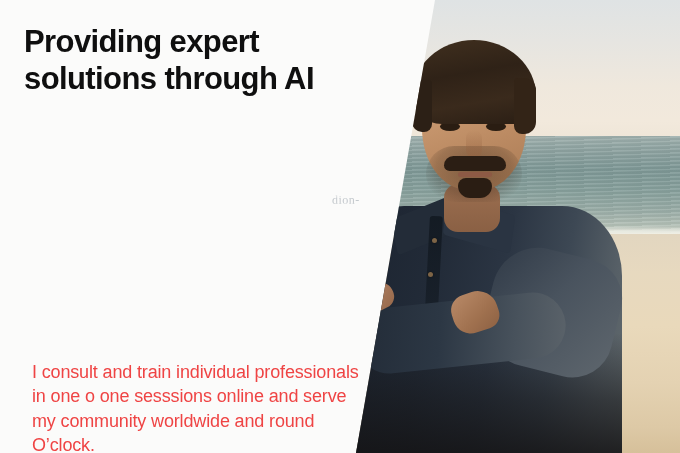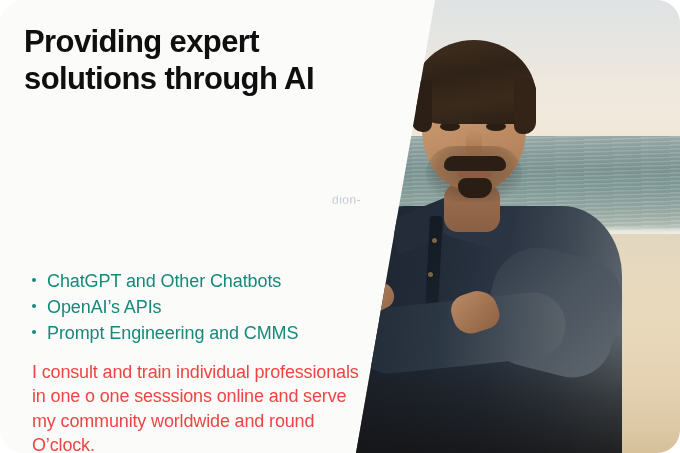--- a/index.html
+++ b/index.html
@@ -10,21 +10,20 @@
   }
   body {
     font-family: "Liberation Sans", sans-serif;
   }
   #gig-banner {
     position: relative;
     width: 680px;
     height: 453px;
     overflow: hidden;
     background: #fbfbfa;
-    border-radius: 23px;
   }
 
   
   .photo-panel {
     position: absolute;
     top: 0;
     left: 340px;
     width: 340px;
     height: 453px;
     overflow: hidden;
@@ -435,21 +434,21 @@
     letter-spacing: -0.15px;
   }
   .watermark {
     position: absolute;
     left: 332px;
     top: 193px;
     font-size: 12px;
     letter-spacing: 0.5px;
     color: #b9bfc4;
     opacity: .85;
-    font-family: Liberation Sans, sans-serif;
+    font-family: Liberation Serif, serif;
     white-space: nowrap;
     -webkit-mask-image: linear-gradient(180deg, transparent 0%, #000 40%, #000 62%, transparent 100%);
     mask-image: linear-gradient(180deg, transparent 0%, #000 40%, #000 62%, transparent 100%);
   }
 </style>
 </head>
 <body>
 
 <div id="gig-banner">
 
@@ -491,33 +490,19 @@
       <div class="hair-side-r"></div>
     </div>
   </div>
   <div class="edge-feather"></div>
 
   <div class="text-col">
 
     <h1 class="headline">Providing expert solutions through AI</h1>
 
 
-    <ul class="bullets">
-      <li>
-        <span class="dot"></span>
-        <span>ChatGPT and Other Chatbots</span>
-      </li>
-      <li>
-        <span class="dot"></span>
-        <span>OpenAI’s APIs</span>
-      </li>
-      <li>
-        <span class="dot"></span>
-        <span>Prompt Engineering and CMMS</span>
-      </li>
-    </ul>
 
     <p class="outro">I consult and train individual professionals in one o one sesssions online and serve my community worldwide and round O’clock.</p>
 
     <span class="watermark">dion-</span>
   </div>
 
 </div>
 
 </body></html>

